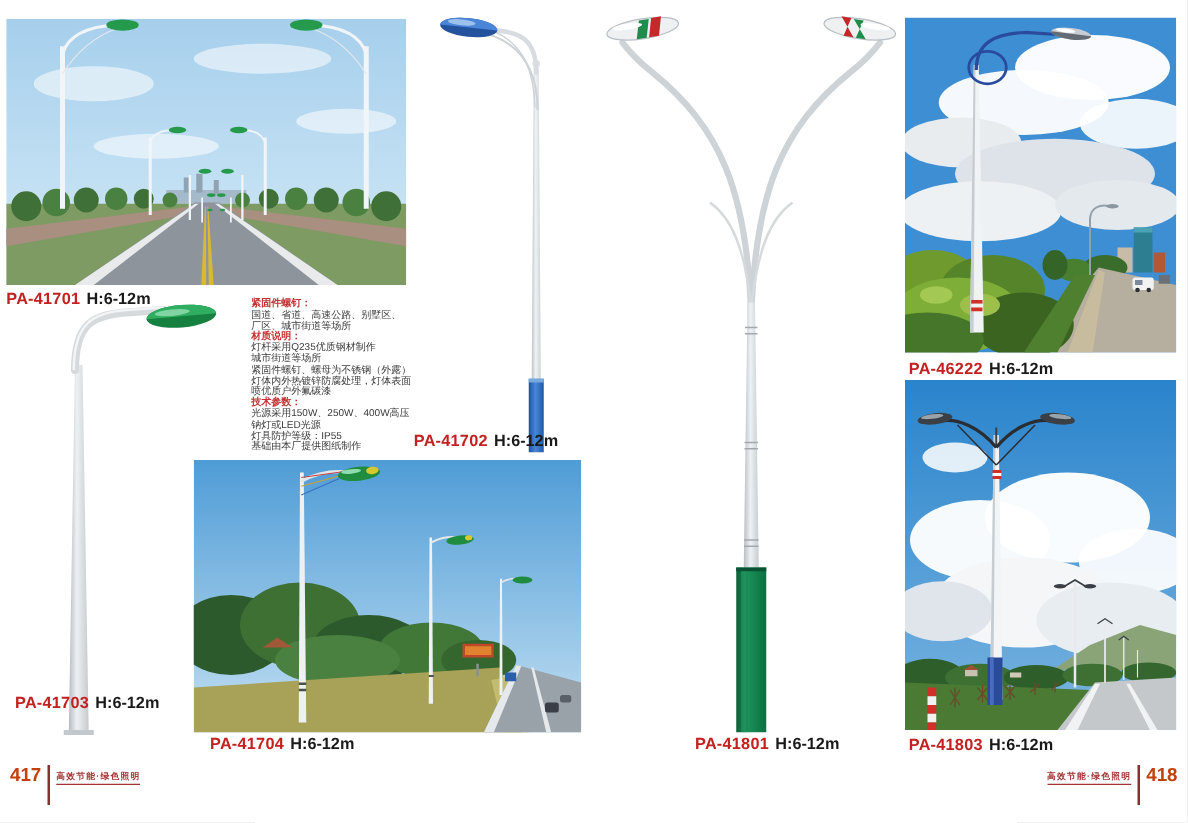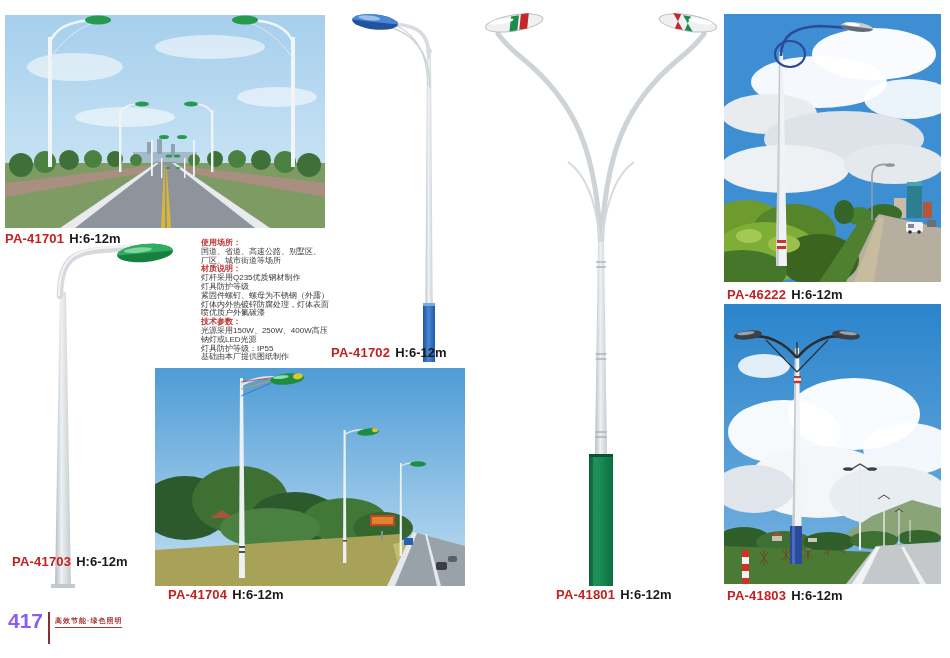--- a/index.html
+++ b/index.html
@@ -9,21 +9,21 @@
   svg{display:block;}
   
   .plabel{position:absolute;font-size:13px;white-space:nowrap;}
   .plabel .code{color:#c32020;font-weight:bold;letter-spacing:.2px;}
   .plabel .hval{color:#1a1a1a;font-weight:bold;margin-left:5px;}
   
   #specs{position:absolute;left:201px;top:239px;width:150px;font-size:8px;line-height:8.8px;color:#3a3a3a;}
   #specs .hd{color:#c23434;font-weight:bold;}
   
   .footer{position:absolute;top:612px;display:flex;align-items:flex-start;}
-  .pageno{font-size:21px;font-weight:bold;color:#8b5cf6;line-height:18px;}
+  .pageno{font-size:15px;font-weight:bold;color:#c2410c;line-height:18px;}
   .vline{width:2px;height:32px;background:#8a2f2f;margin:0 5px;}
   .slogan{font-size:7px;font-weight:bold;color:#a43434;letter-spacing:1px;
           border-bottom:1px solid #a43434;padding-bottom:1px;margin-top:4px;white-space:nowrap;}
 </style>
 </head>
 <body>
 
 <div id="page">
 
   <svg class="abs" style="left:5px;top:15px" width="320" height="213" viewBox="0 0 320 213">
@@ -121,26 +121,26 @@
       <path d="M112,13 a28,9 0 0 1 56,0 z" fill="#2fae62"></path>
       <ellipse cx="133" cy="9.5" rx="14" ry="2.6" fill="#8fdcae" opacity=".85"></ellipse>
     </g>
   </svg>
 
   <div class="plabel" style="left:12px;top:554px">
     <span class="code">PA-41703</span><span class="hval">H:6-12m</span>
   </div>
 
   <div id="specs">
-    <div class="hd">使用场所：</div>
+    <div class="hd">紧固件螺钉：</div>
     <div>国道、省道、高速公路、别墅区、</div>
     <div>厂区、城市街道等场所</div>
     <div class="hd">材质说明：</div>
     <div>灯杆采用Q235优质钢材制作</div>
-    <div>灯具防护等级</div>
+    <div>城市街道等场所</div>
     <div>紧固件螺钉、螺母为不锈钢（外露）</div>
     <div>灯体内外热镀锌防腐处理，灯体表面</div>
     <div>喷优质户外氟碳漆</div>
     <div class="hd">技术参数：</div>
     <div>光源采用150W、250W、400W高压</div>
     <div>钠灯或LED光源</div>
     <div>灯具防护等级：IP55</div>
     <div>基础由本厂提供图纸制作</div>
   </div>
 
@@ -434,14 +434,19 @@
   <div class="plabel" style="left:727px;top:588px">
     <span class="code">PA-41803</span><span class="hval">H:6-12m</span>
   </div>
 
   <div class="footer" style="left:8px">
     <div class="pageno">417</div>
     <div class="vline"></div>
     <div class="slogan">高效节能·绿色照明</div>
   </div>
 
+  <div class="footer" style="right:8px">
+    <div class="slogan">高效节能·绿色照明</div>
+    <div class="vline"></div>
+    <div class="pageno">418</div>
+  </div>
 
 </div>
 
 </body></html>

